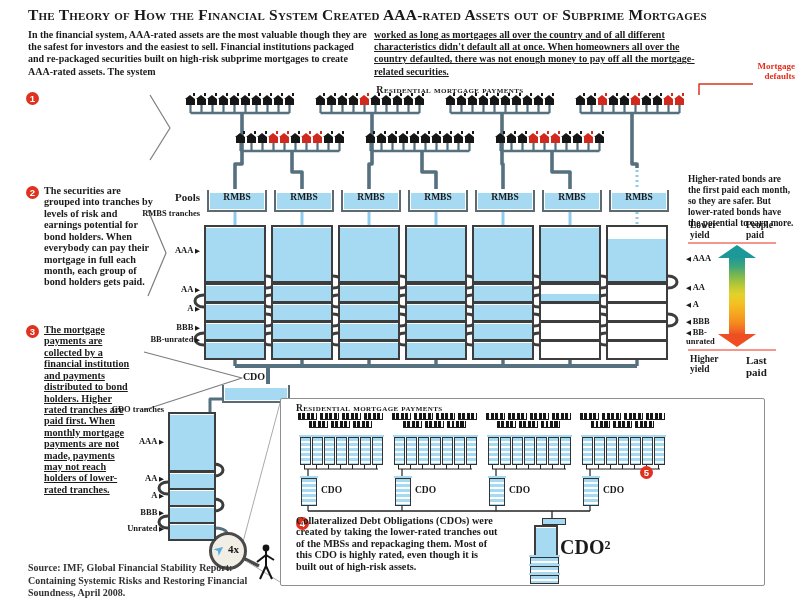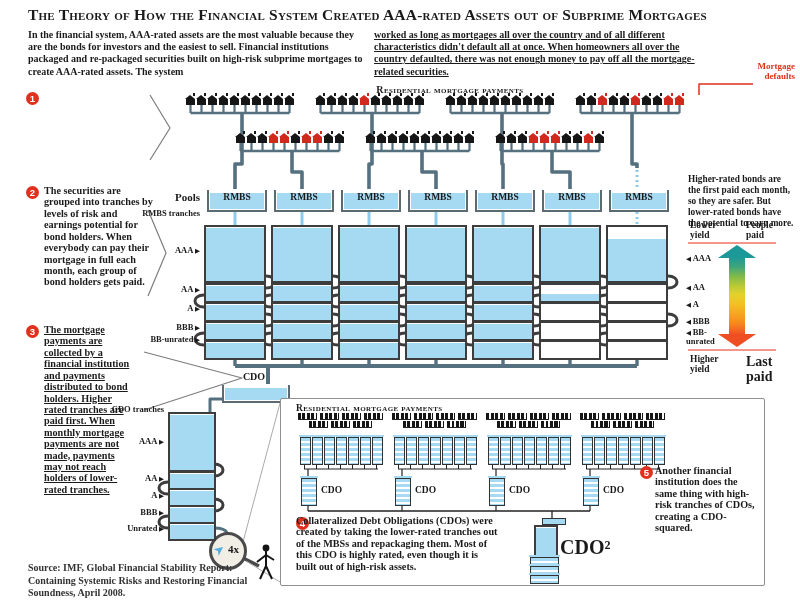--- a/index.html
+++ b/index.html
@@ -123,21 +123,21 @@
       <line x1="268" y1="366" x2="268" y2="384" stroke="#55707f" stroke-width="4"></line>
       <polyline points="227,399 210,399 210,412" fill="none" stroke="#55707f" stroke-width="3" stroke-linejoin="round"></polyline>
       <path d="M214,464 C226,464 226,476 214,476" stroke="#3d3d3d" stroke-width="3" fill="none"></path>
       <path d="M168,482 C156,482 156,494 168,494" stroke="#3d3d3d" stroke-width="3" fill="none"></path>
       <path d="M214,499 C226,499 226,511 214,511" stroke="#3d3d3d" stroke-width="3" fill="none"></path>
       <path d="M168,516 C156,516 156,528 168,528" stroke="#3d3d3d" stroke-width="3" fill="none"></path>
       <path d="M214,528 C230,528 230,537 224,541" stroke="#55707f" stroke-width="3" fill="none"></path>
     </svg>
 
   <div class="abs title" style="left:28px;top:6px;width:760px;">The Theory of How the Financial System Created AAA-rated Assets out of Subprime Mortgages</div>
-  <div class="abs intro" style="left:28px;top:29px;width:340px;">In the financial system, AAA-rated assets are the most valuable because they are the bonds for investors and the easiest to sell. Financial institutions packaged and re-packaged securities built on high-risk subprime mortgages to create AAA-rated assets. The system</div>
+  <div class="abs intro" style="left:28px;top:29px;width:340px;">In the financial system, AAA-rated assets are the most valuable though they are the safest for investors and the easiest to sell. Financial institutions packaged and re-packaged securities built on high-risk subprime mortgages to create AAA-rated assets. The system</div>
   <div class="abs intro" style="left:374px;top:29px;width:336px;text-decoration:underline;">worked as long as mortgages all over the country and of all different characteristics didn't default all at once.  When homeowners all over the country defaulted, there was not enough money to pay off all the mortgage-related securities.</div>
 
   <div class="abs num" style="left:26px;top:92px;">1</div>
 
   <div class="abs num" style="left:26px;top:186px;">2</div>
   <div class="abs ann" style="left:44px;top:185px;width:110px;">The securities are grouped into tranches by levels of risk and earnings potential for bond holders. When everybody can pay their mortgage in full each month, each group of bond holders gets paid.</div>
 
   <div class="abs num" style="left:26px;top:325px;">3</div>
   <div class="abs ann" style="left:44px;top:324px;width:88px;text-decoration:underline;">The mortgage payments are collected by a financial institution and payments distributed to bond holders. Higher rated tranches are paid first. When monthly mortgage payments are not made, payments may not reach holders of lower-rated tranches.</div>
 
@@ -152,21 +152,21 @@
   <div class="abs" style="left:690px;top:221px;width:42px;font-weight:bold;font-size:9.5px;line-height:1.05;">Lower yield</div>
   <div class="abs" style="left:746px;top:221px;width:40px;font-weight:bold;font-size:9.5px;line-height:1.05;">People paid</div>
   <div class="redline" style="left:688px;top:242px;width:88px;"></div>
   <div class="arrowwrap" style="left:718px;top:245px;height:102px;">
     <div class="headup"></div>
     <div class="shaft"></div>
     <div class="headdn"></div>
   </div>
   <div class="redline" style="left:688px;top:349px;width:88px;"></div>
   <div class="abs" style="left:690px;top:355px;width:44px;font-weight:bold;font-size:9.5px;line-height:1.05;">Higher yield</div>
-  <div class="abs" style="left:746px;top:355px;width:40px;font-weight:bold;font-size:14px;line-height:1.05;">Last paid</div>
+  <div class="abs" style="left:746px;top:355px;width:40px;font-weight:bold;font-size:11px;line-height:1.05;">Last paid</div>
 
   <div class="abs" style="left:222px;top:371px;width:64px;text-align:center;font-weight:bold;font-size:10px;">CDO</div>
   <div class="pool" style="left:222px;top:385px;width:64px;height:16px;">
       <div class="pf"></div>
     </div>
   <div class="abs rl" style="left:108px;top:405px;width:56px;">CDO tranches</div>
 
   <div class="panel" style="left:280px;top:398px;width:483px;height:186px;"></div>
   <div class="abs sc" style="left:296px;top:403px;font-size:9.5px;">Residential mortgage payments</div>
   <svg id="ov2" class="layer" width="800" height="600">
@@ -219,21 +219,20 @@
       <line x1="266" y1="551" x2="266" y2="566" stroke="#141414" stroke-width="2"></line>
       <line x1="266" y1="555" x2="257" y2="562" stroke="#141414" stroke-width="2"></line>
       <line x1="266" y1="555" x2="274" y2="560" stroke="#141414" stroke-width="2"></line>
       <line x1="266" y1="566" x2="260" y2="579" stroke="#141414" stroke-width="2"></line>
       <line x1="266" y1="566" x2="272" y2="579" stroke="#141414" stroke-width="2"></line>
     </svg>
 
   <div class="abs num" style="left:296px;top:517px;">4</div>
   <div class="abs ann" style="left:296px;top:515px;width:202px;">Collateralized Debt Obligations (CDOs) were created by taking the lower-rated tranches out of the MBSs and repackaging them. Most of this CDO is highly rated, even though it is built out of high-risk assets.</div>
   <div class="abs num" style="left:640px;top:466px;">5</div>
-  <div class="abs ann" style="left:655px;top:465px;width:103px;">Another financial institution does the same thing with high-risk tranches of CDOs, creating a CDO-squared.</div>
   <div class="abs" style="left:560px;top:536px;font-weight:bold;font-size:20px;">CDO²</div>
 
   <div class="mag" style="left:209px;top:532px;">
     <span class="ar">➤</span>
     <span class="tx">4x</span>
   </div>
 
   <div class="abs src" style="left:28px;top:562px;width:250px;">Source: IMF, Global Financial Stability Report: Containing Systemic Risks and Restoring Financial Soundness, April 2008.</div>
 <div class="house" style="left: 186px; top: 99px;"></div>
     <div class="house" style="left: 197px; top: 99px;"></div>

